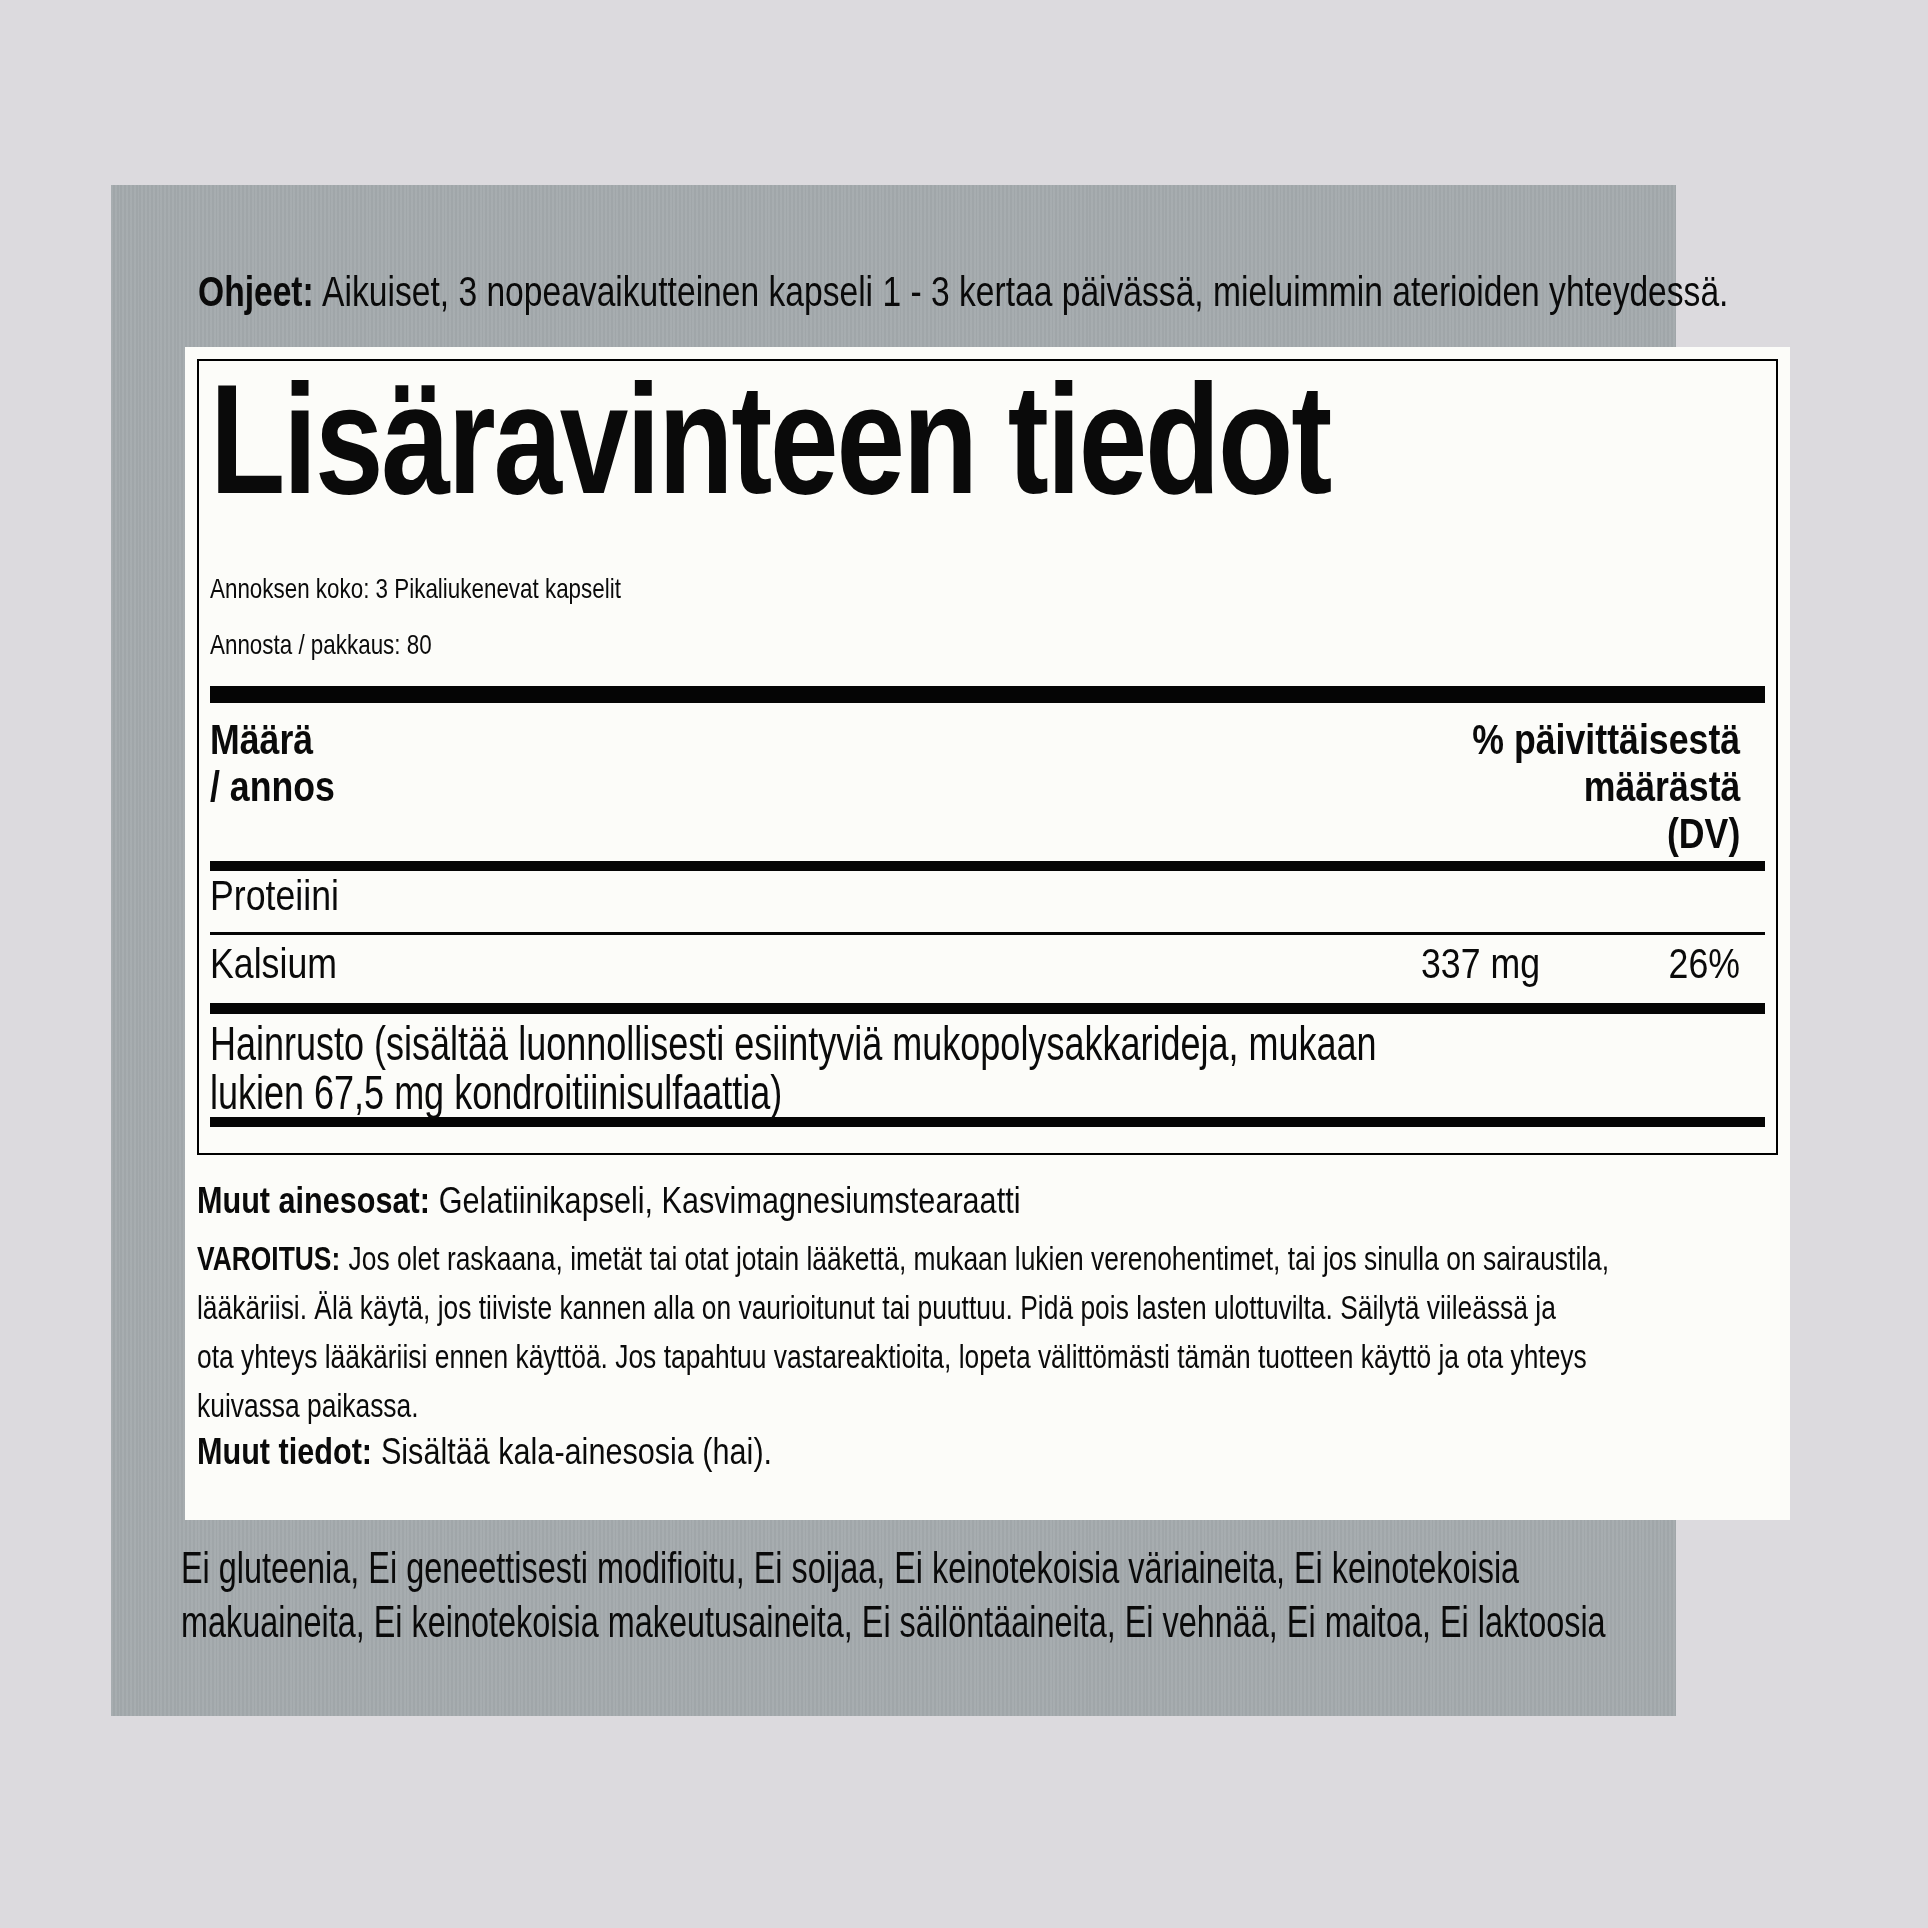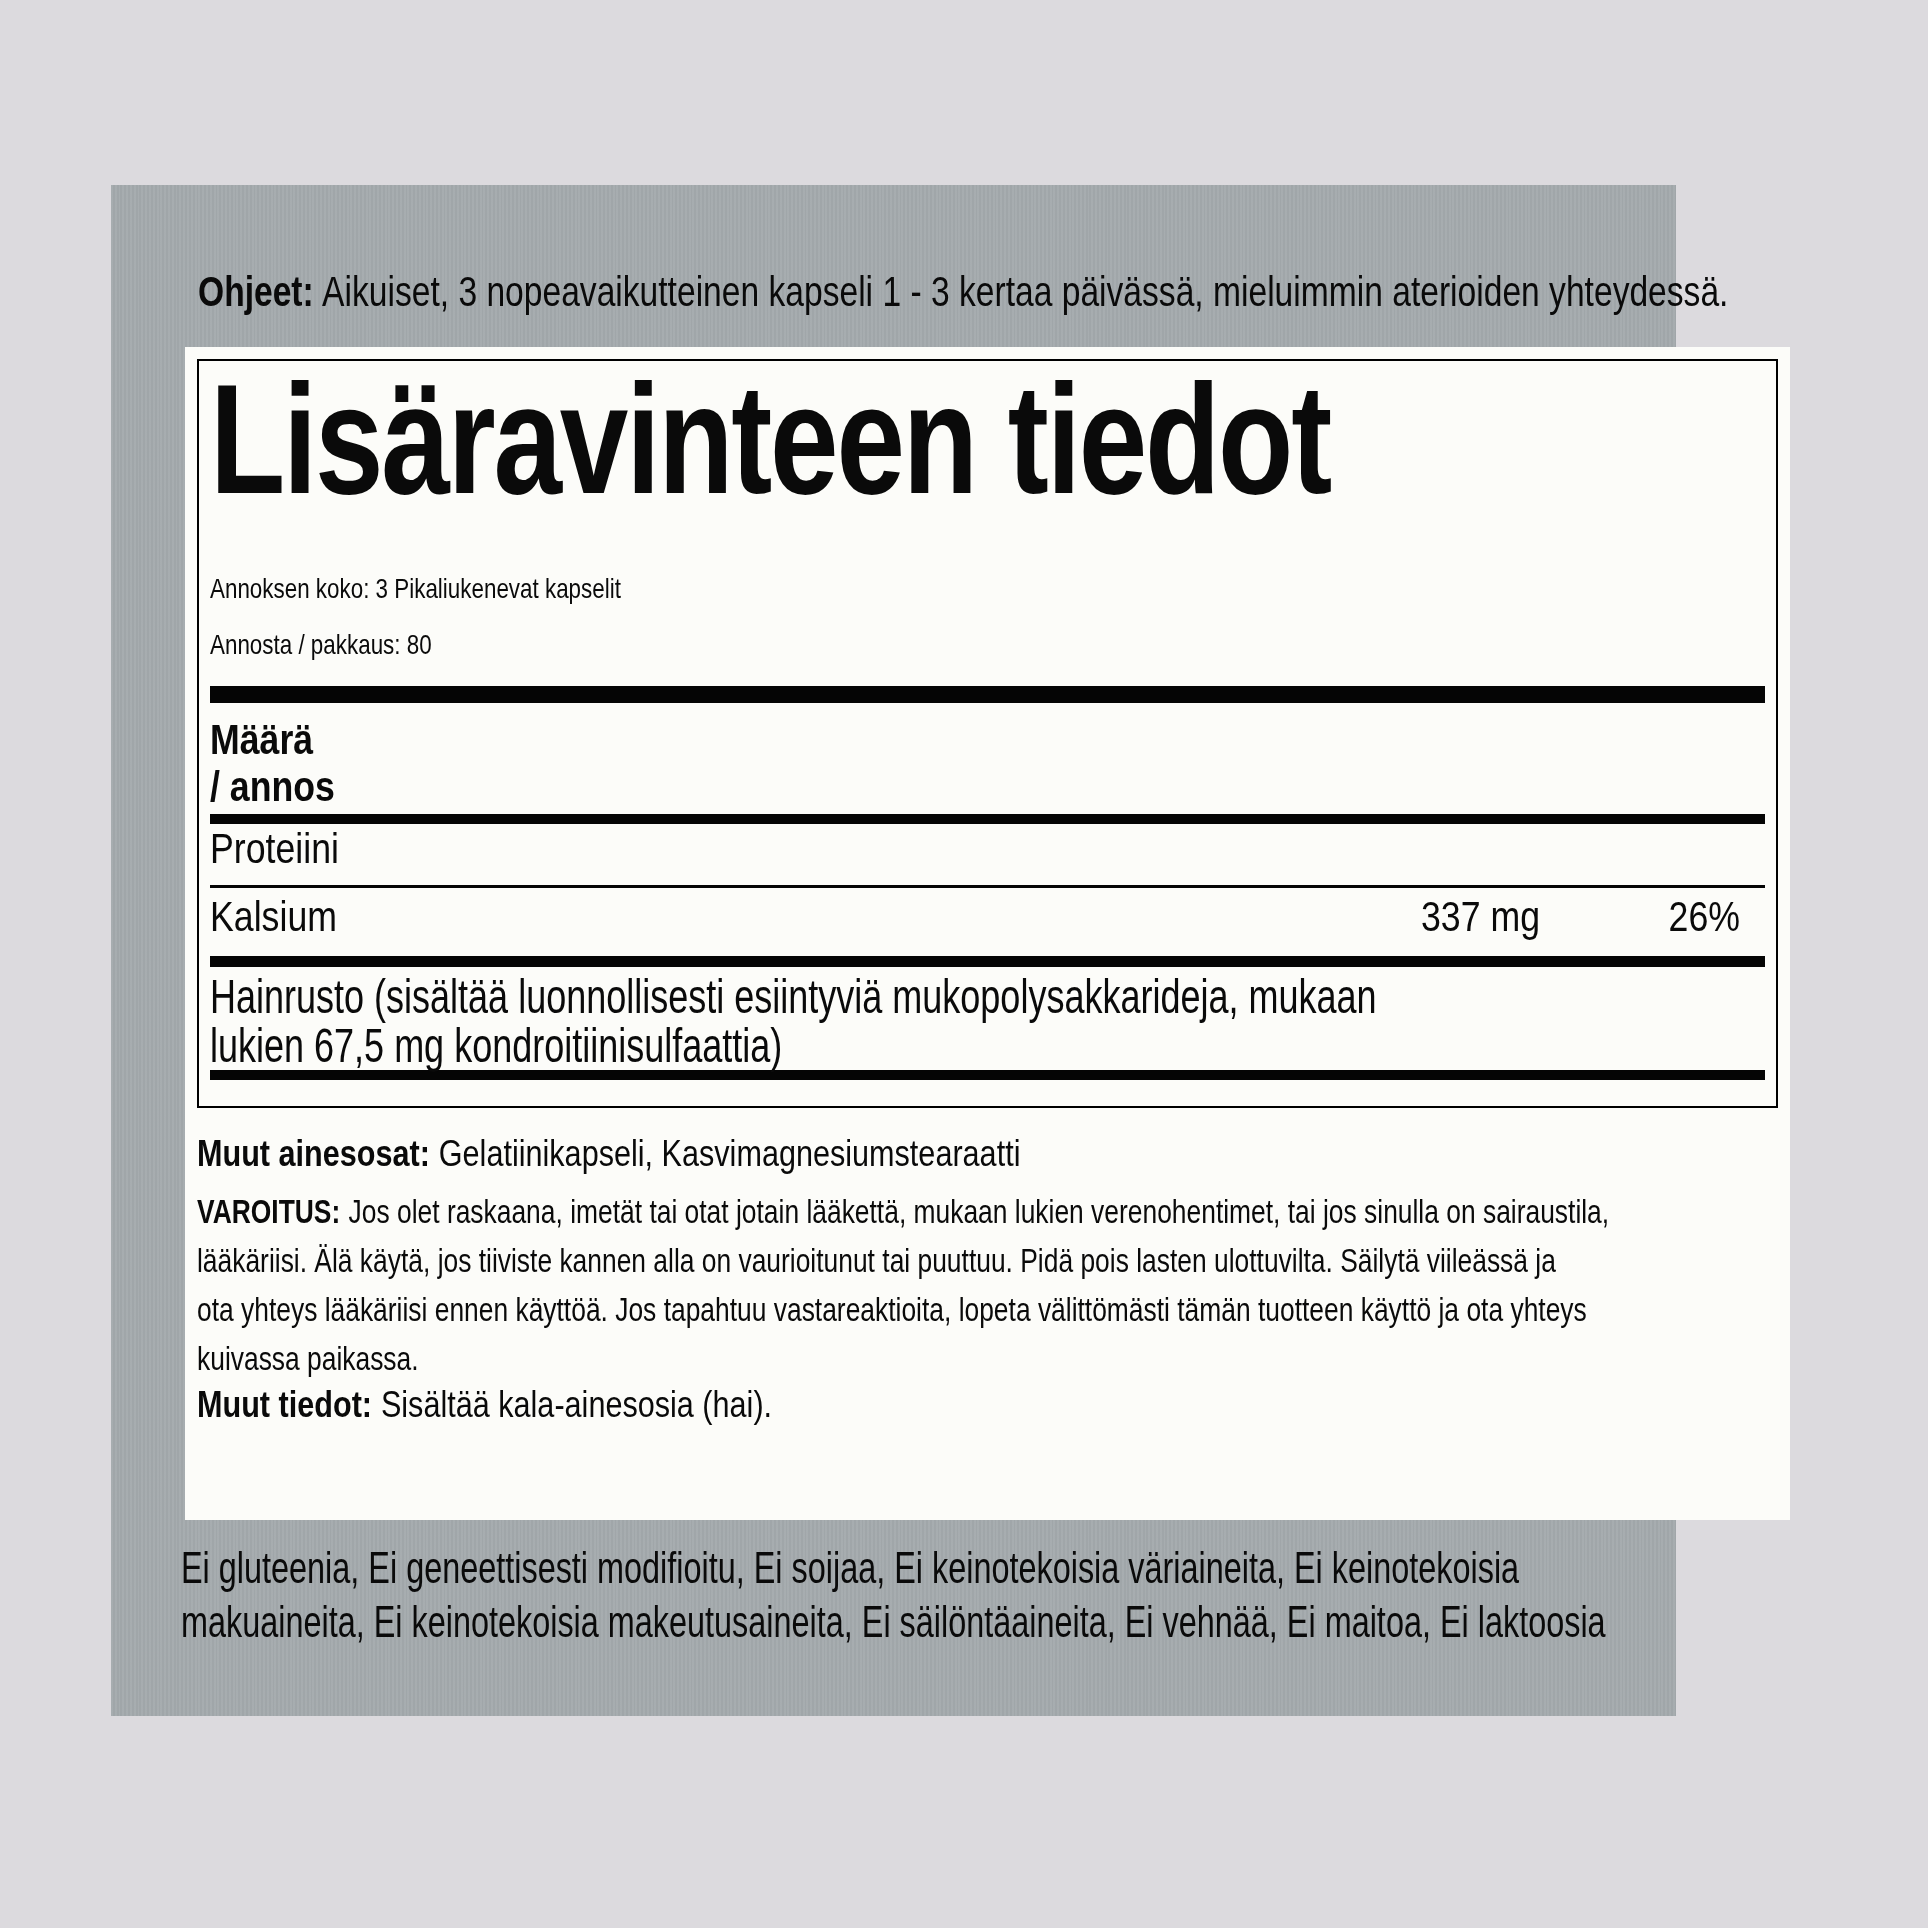--- a/index.html
+++ b/index.html
@@ -97,20 +97,25 @@
           <span class="cx s80">Annosta / pakkaus: 80</span>
         </div>
 
         <div class="bar bar-xl"></div>
 
         <div class="thead">
           <div class="col left">
             <div><span class="cx s85">Määrä</span></div>
             <div><span class="cx s85">/ annos</span></div>
           </div>
+          <div class="col right">
+            <div><span class="cx s85 oright">% päivittäisestä</span></div>
+            <div><span class="cx s85 oright">määrästä</span></div>
+            <div><span class="cx s85 oright">(DV)</span></div>
+          </div>
         </div>
 
         <div class="bar bar-md bar-after-head"></div>
 
         <div class="trow row1">
           <div class="name"><span class="cx s85">Proteiini</span></div>
           <div class="dv"><span class="cx s85 oright"></span></div>
         </div>
 
         <div class="rule-thin"></div>

